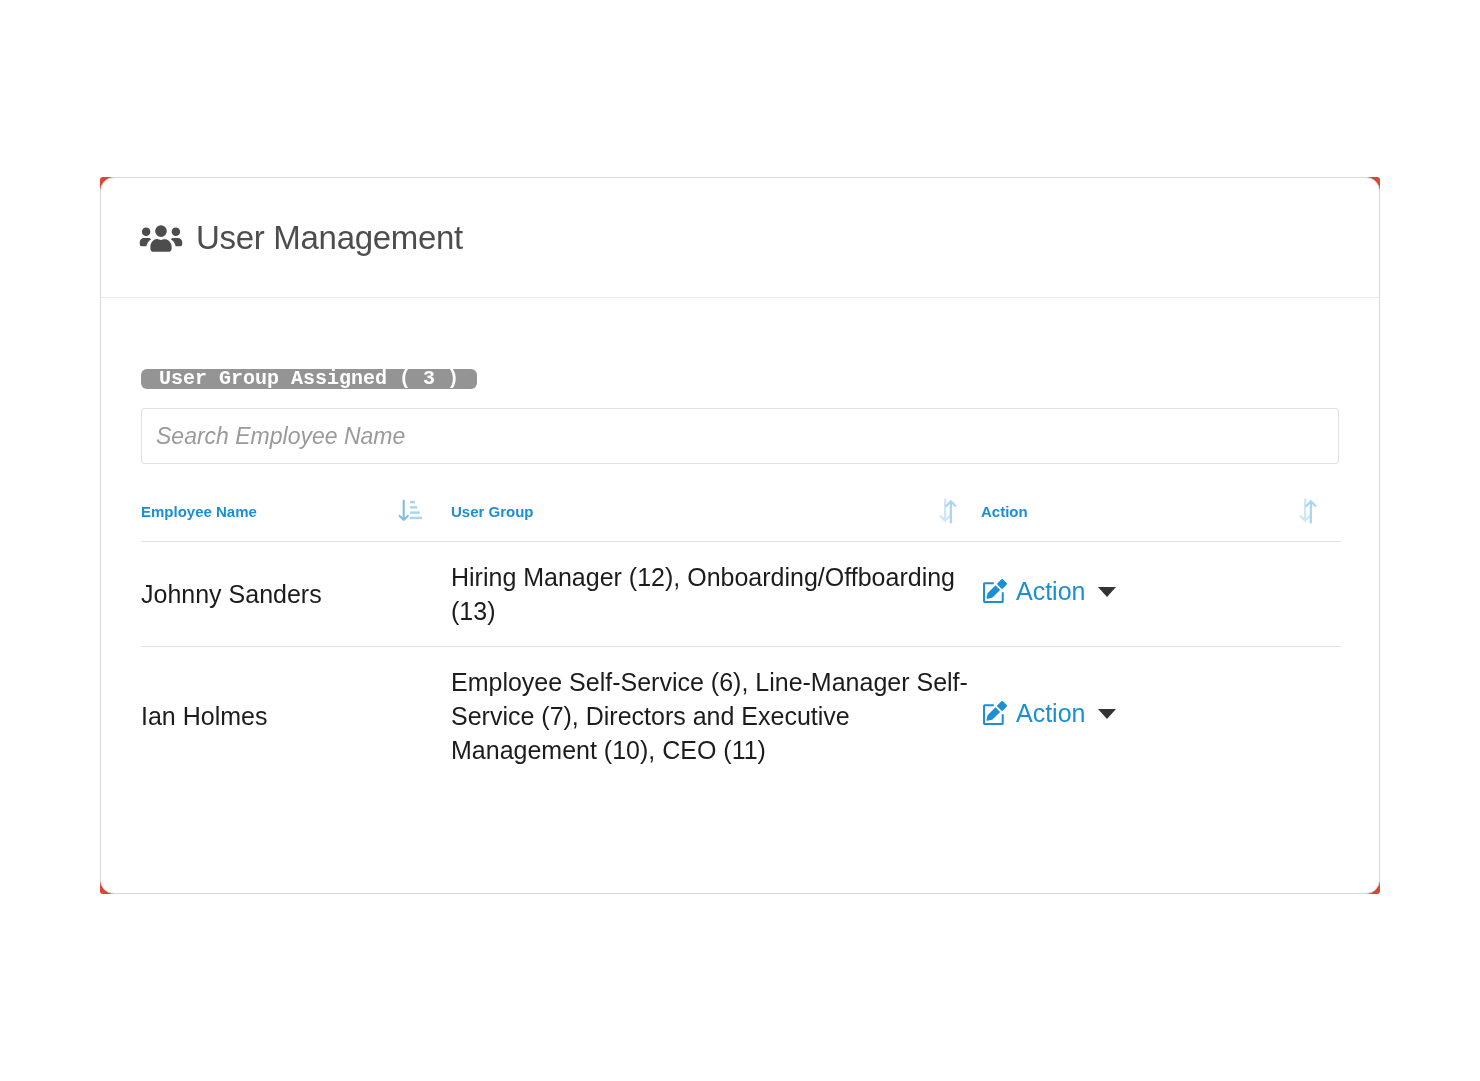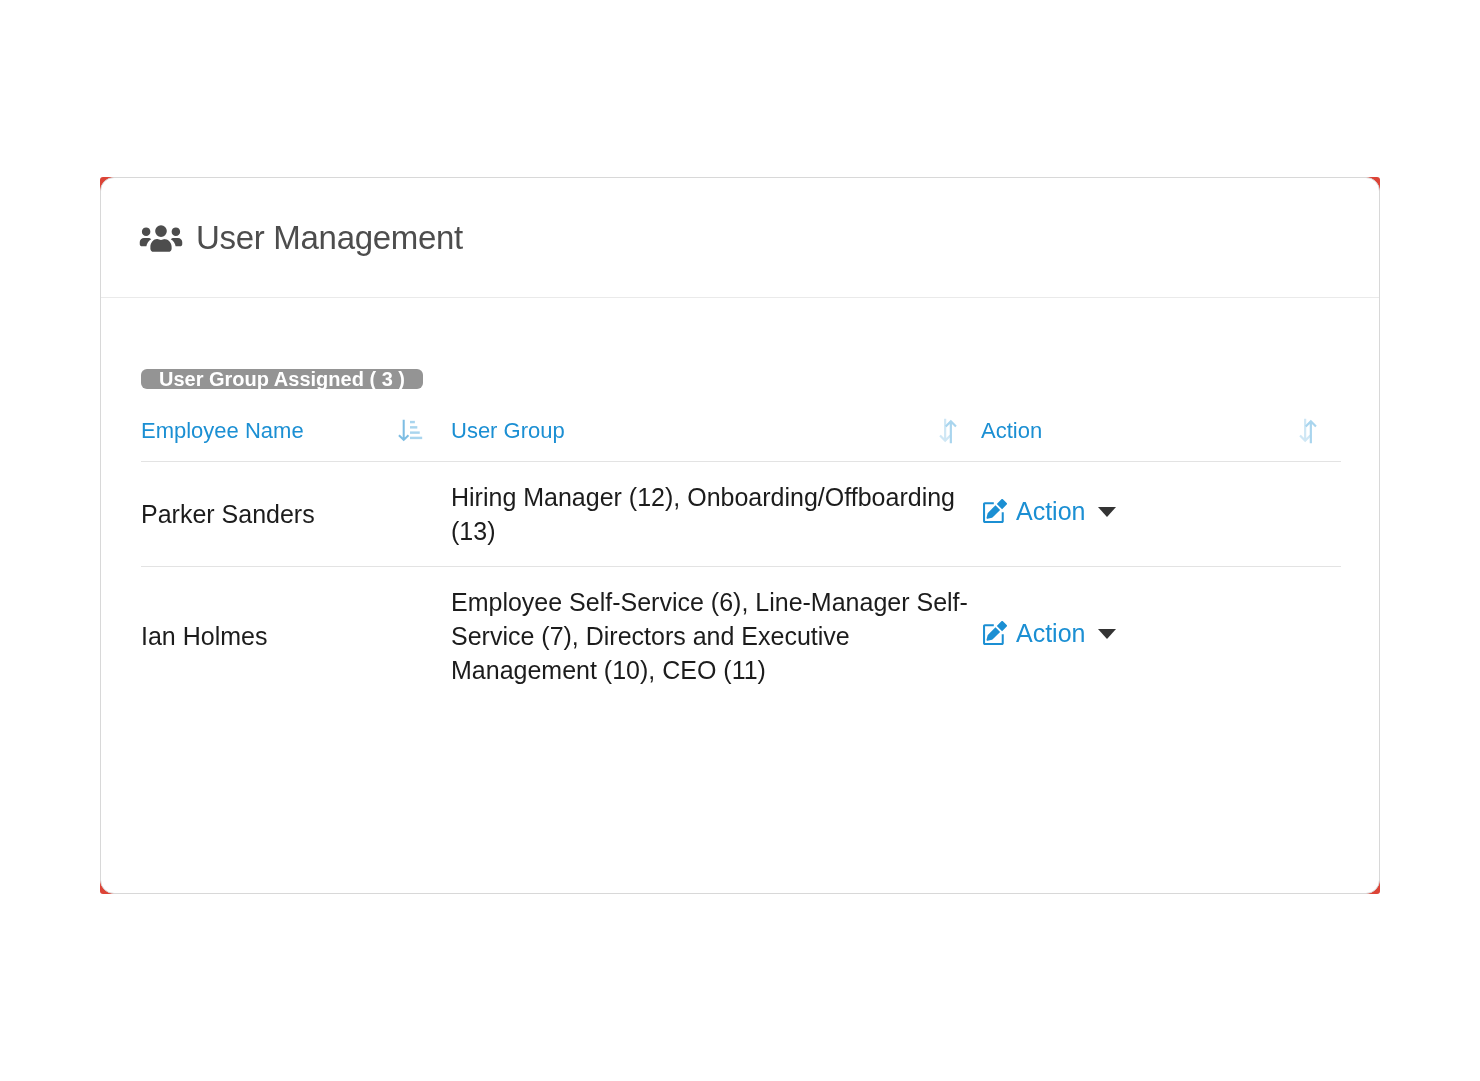--- a/index.html
+++ b/index.html
@@ -80,21 +80,21 @@
   .tab {
     font-size: 20px;
     font-weight: bold;
     color: #1b8fd3;
     background: transparent;
     border: none;
     border-radius: 6px;
     padding: 0 18px;
     cursor: pointer;
     white-space: nowrap;
-    font-family: Liberation Sans, sans-serif;
+    font-family: Liberation Mono, monospace;
     line-height: 1;
     margin-top: 40px;
   }
   .tab.active {
     background: #949494;
     color: #ffffff;
   }
   .tab-spacer-a { width: 72px; }
   .tab-spacer-b { width: 84px; }
 
@@ -136,22 +136,22 @@
     border-bottom: 1px solid #e3e3e3;
     vertical-align: bottom;
   }
   .th-inner {
     display: flex;
     align-items: center;
     justify-content: space-between;
     padding-right: 20px;
   }
   .th-label {
-    font-size: 22px;
-    font-weight: normal;
+    font-size: 15px;
+    font-weight: bold;
     color: #1b8fd3;
     white-space: nowrap;
   }
   .sort-icon {
     width: 26px;
     height: 28px;
     flex: 0 0 auto;
     cursor: pointer;
   }
   .th-name .th-inner { padding-right: 28px; }
@@ -206,20 +206,23 @@
       </div>
 
       <div class="card-body">
 
         <div class="tabs">
           <button class="tab active">User Group Assigned ( 3 )</button>
           <span class="tab-spacer-a"></span>
           <span class="tab-spacer-b"></span>
         </div>
 
+        <div class="search-row">
+          <input class="search-input" type="text" placeholder="Search Employee Name" style="">
+        </div>
 
         <table class="table">
           <colgroup>
             <col class="c-name">
               <col class="c-group">
               <col class="c-action">
           </colgroup>
           <thead>
             <tr>
               <th class="th-name">
@@ -250,21 +253,21 @@
                     <path fill="#cfe7f5" d="M88 32v352l-60-60-28 28 108 108 108-108-28-28-60 60V32H88z"></path>
                     <path fill="#a9d5ee" d="M232 480V128l60 60 28-28L212 52 104 160l28 28 60-60v352h40z"></path>
                   </svg>
                 </div>
               </th>
             </tr>
           </thead>
           <tbody>
 
             <tr>
-              <td class="cell-name">Parker Sanders</td>
+              <td class="cell-name">Johnny Sanders</td>
               <td class="cell-group">Hiring Manager (12), Onboarding/Offboarding (13)</td>
               <td>
                 <span class="action-btn">
                   <svg class="edit-icon" viewBox="0 0 512 512" aria-hidden="true">
                     <path fill="#1b8fd3" d="M402 6L311 97l104 104 91-91c8-8 8-21 0-29L431 6c-8-8-21-8-29 0zM285 123L139 269c-4 4-7 9-8 14l-22 88c-3 12 8 23 20 20l88-22c5-1 10-4 14-8l146-146-92-92z"></path>
                     <path fill="#1b8fd3" d="M448 260v176c0 20-16 36-36 36H76c-20 0-36-16-36-36V100c0-20 16-36 36-36h176v40H84c-2 0-4 2-4 4v320c0 2 2 4 4 4h320c2 0 4-2 4-4V260h40z"></path>
                   </svg>
                   <span>Action</span>
                   <span class="caret"></span>
                 </span>

